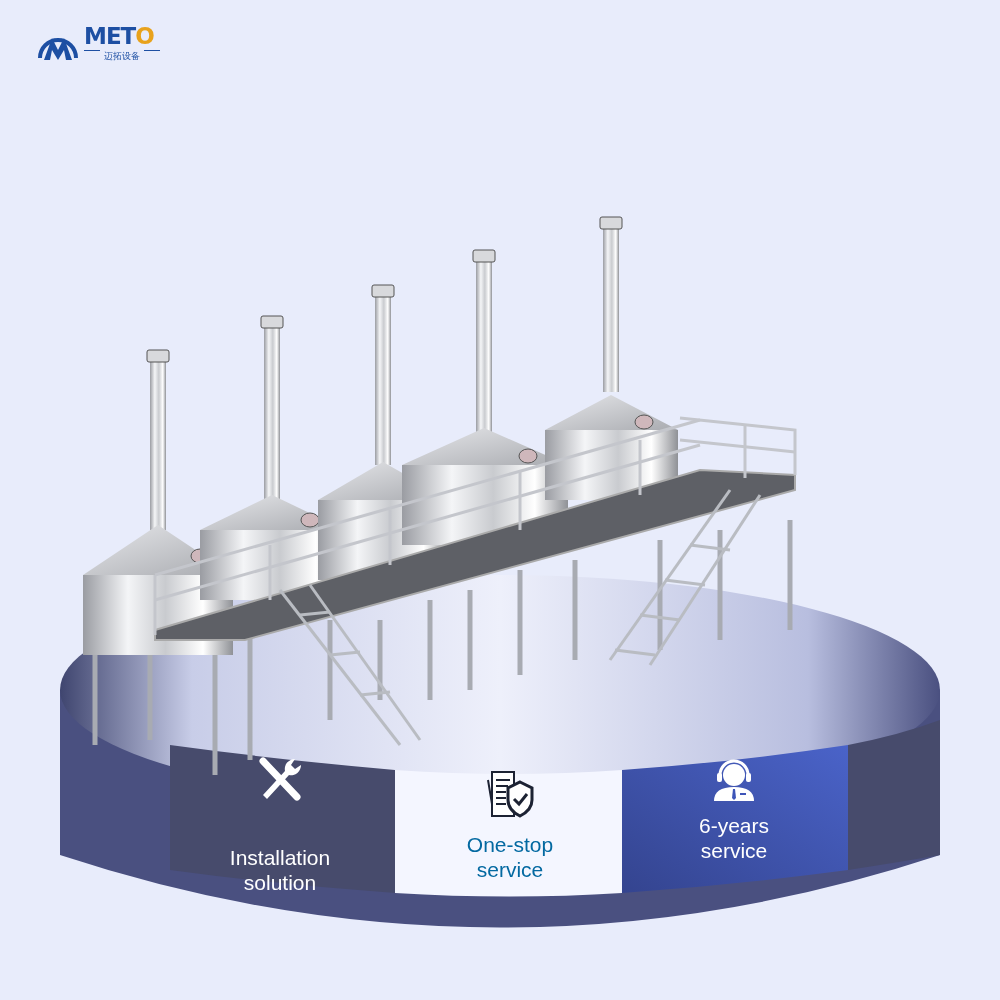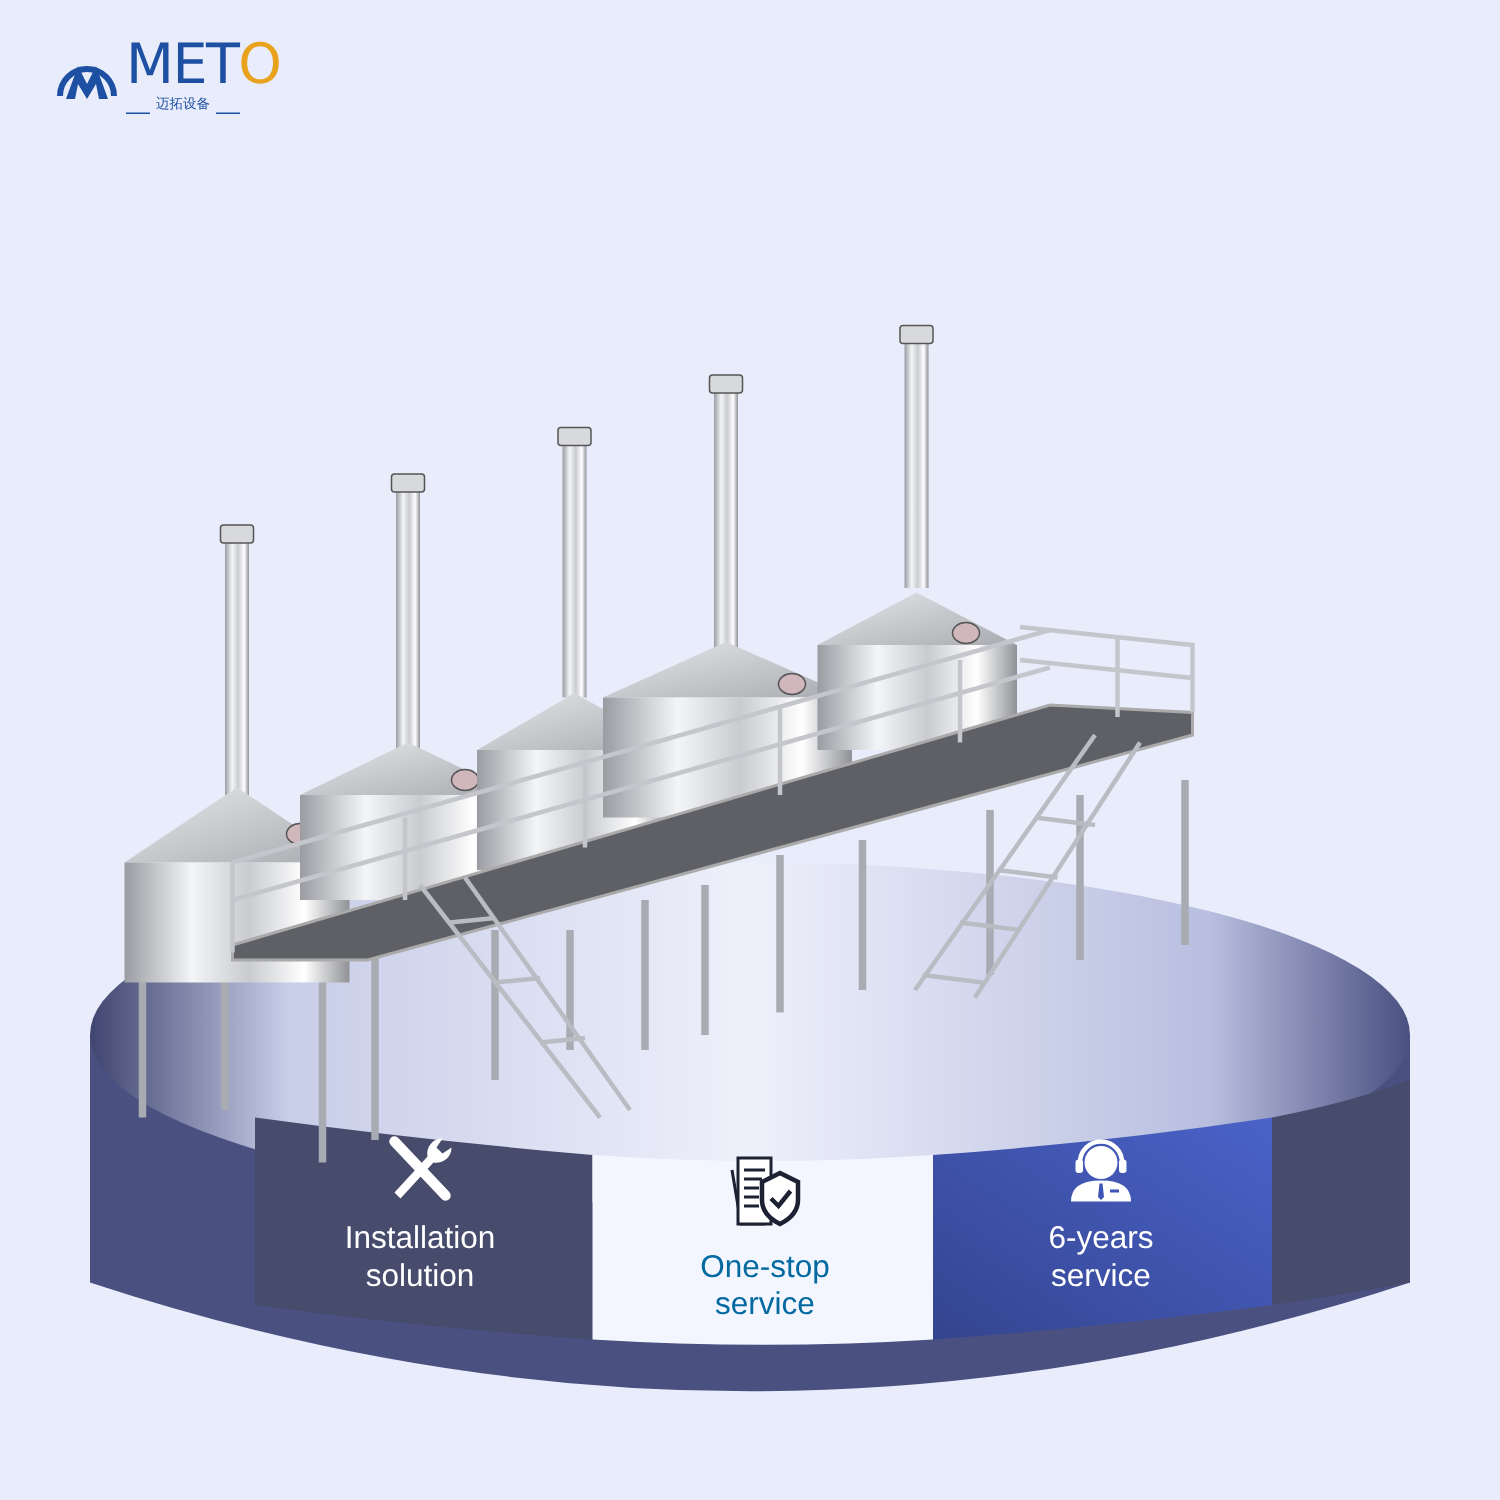--- a/index.html
+++ b/index.html
@@ -1,25 +1,25 @@
 <!DOCTYPE html>
 <html><head>
 <meta charset="utf-8">
 <style>
   html,body{margin:0;padding:0;}
   body{width:1000px;height:1000px;background:#e8ecfb;position:relative;overflow:hidden;font-family:"Liberation Sans",sans-serif;}
   .logo{position:absolute;left:36px;top:24px;display:flex;align-items:center;gap:4px;}
-  .logo-word{font-family:"DejaVu Sans",sans-serif;font-weight:normal;font-size:37px;letter-spacing:-1px;color:#1d4fa3;line-height:1;}
+  .logo-word{font-family:"DejaVu Sans",sans-serif;font-weight:bold;font-size:23px;letter-spacing:-1px;color:#1d4fa3;line-height:1;}
   .logo-word .o{color:#e8a21c;}
-  .logo-sub{display:flex;align-items:flex-end;gap:4px;font-size:9px;color:#1d4fa3;margin-top:2px;}
+  .logo-sub{display:flex;align-items:flex-start;gap:4px;font-size:9px;color:#1d4fa3;margin-top:2px;}
   .logo-sub .dash{width:16px;height:1px;background:#1d4fa3;}
   .scene{position:absolute;left:0;top:0;width:1000px;height:1000px;}
   .feature{position:absolute;display:flex;flex-direction:column;align-items:center;text-align:center;}
   .feature .label{font-size:21px;line-height:25px;font-weight:500;}
-  .f1{left:180px;top:755px;width:200px;color:#fff;}
+  .f1{left:180px;top:755px;width:200px;color:#fff;gap:32px;}
   .f2{left:410px;top:770px;width:200px;color:#0369a1;}
   .f3{left:634px;top:755px;width:200px;color:#fff;justify-content:space-between;}
   .icon{margin-bottom:10px;}
 </style>
 </head>
 <body>
 
 <div class="logo">
   <svg width="44" height="40" viewBox="0 0 44 40">
     <path d="M4 34 A18 18 0 1 1 40 34" fill="none" stroke="#1d4fa3" stroke-width="4"></path>

